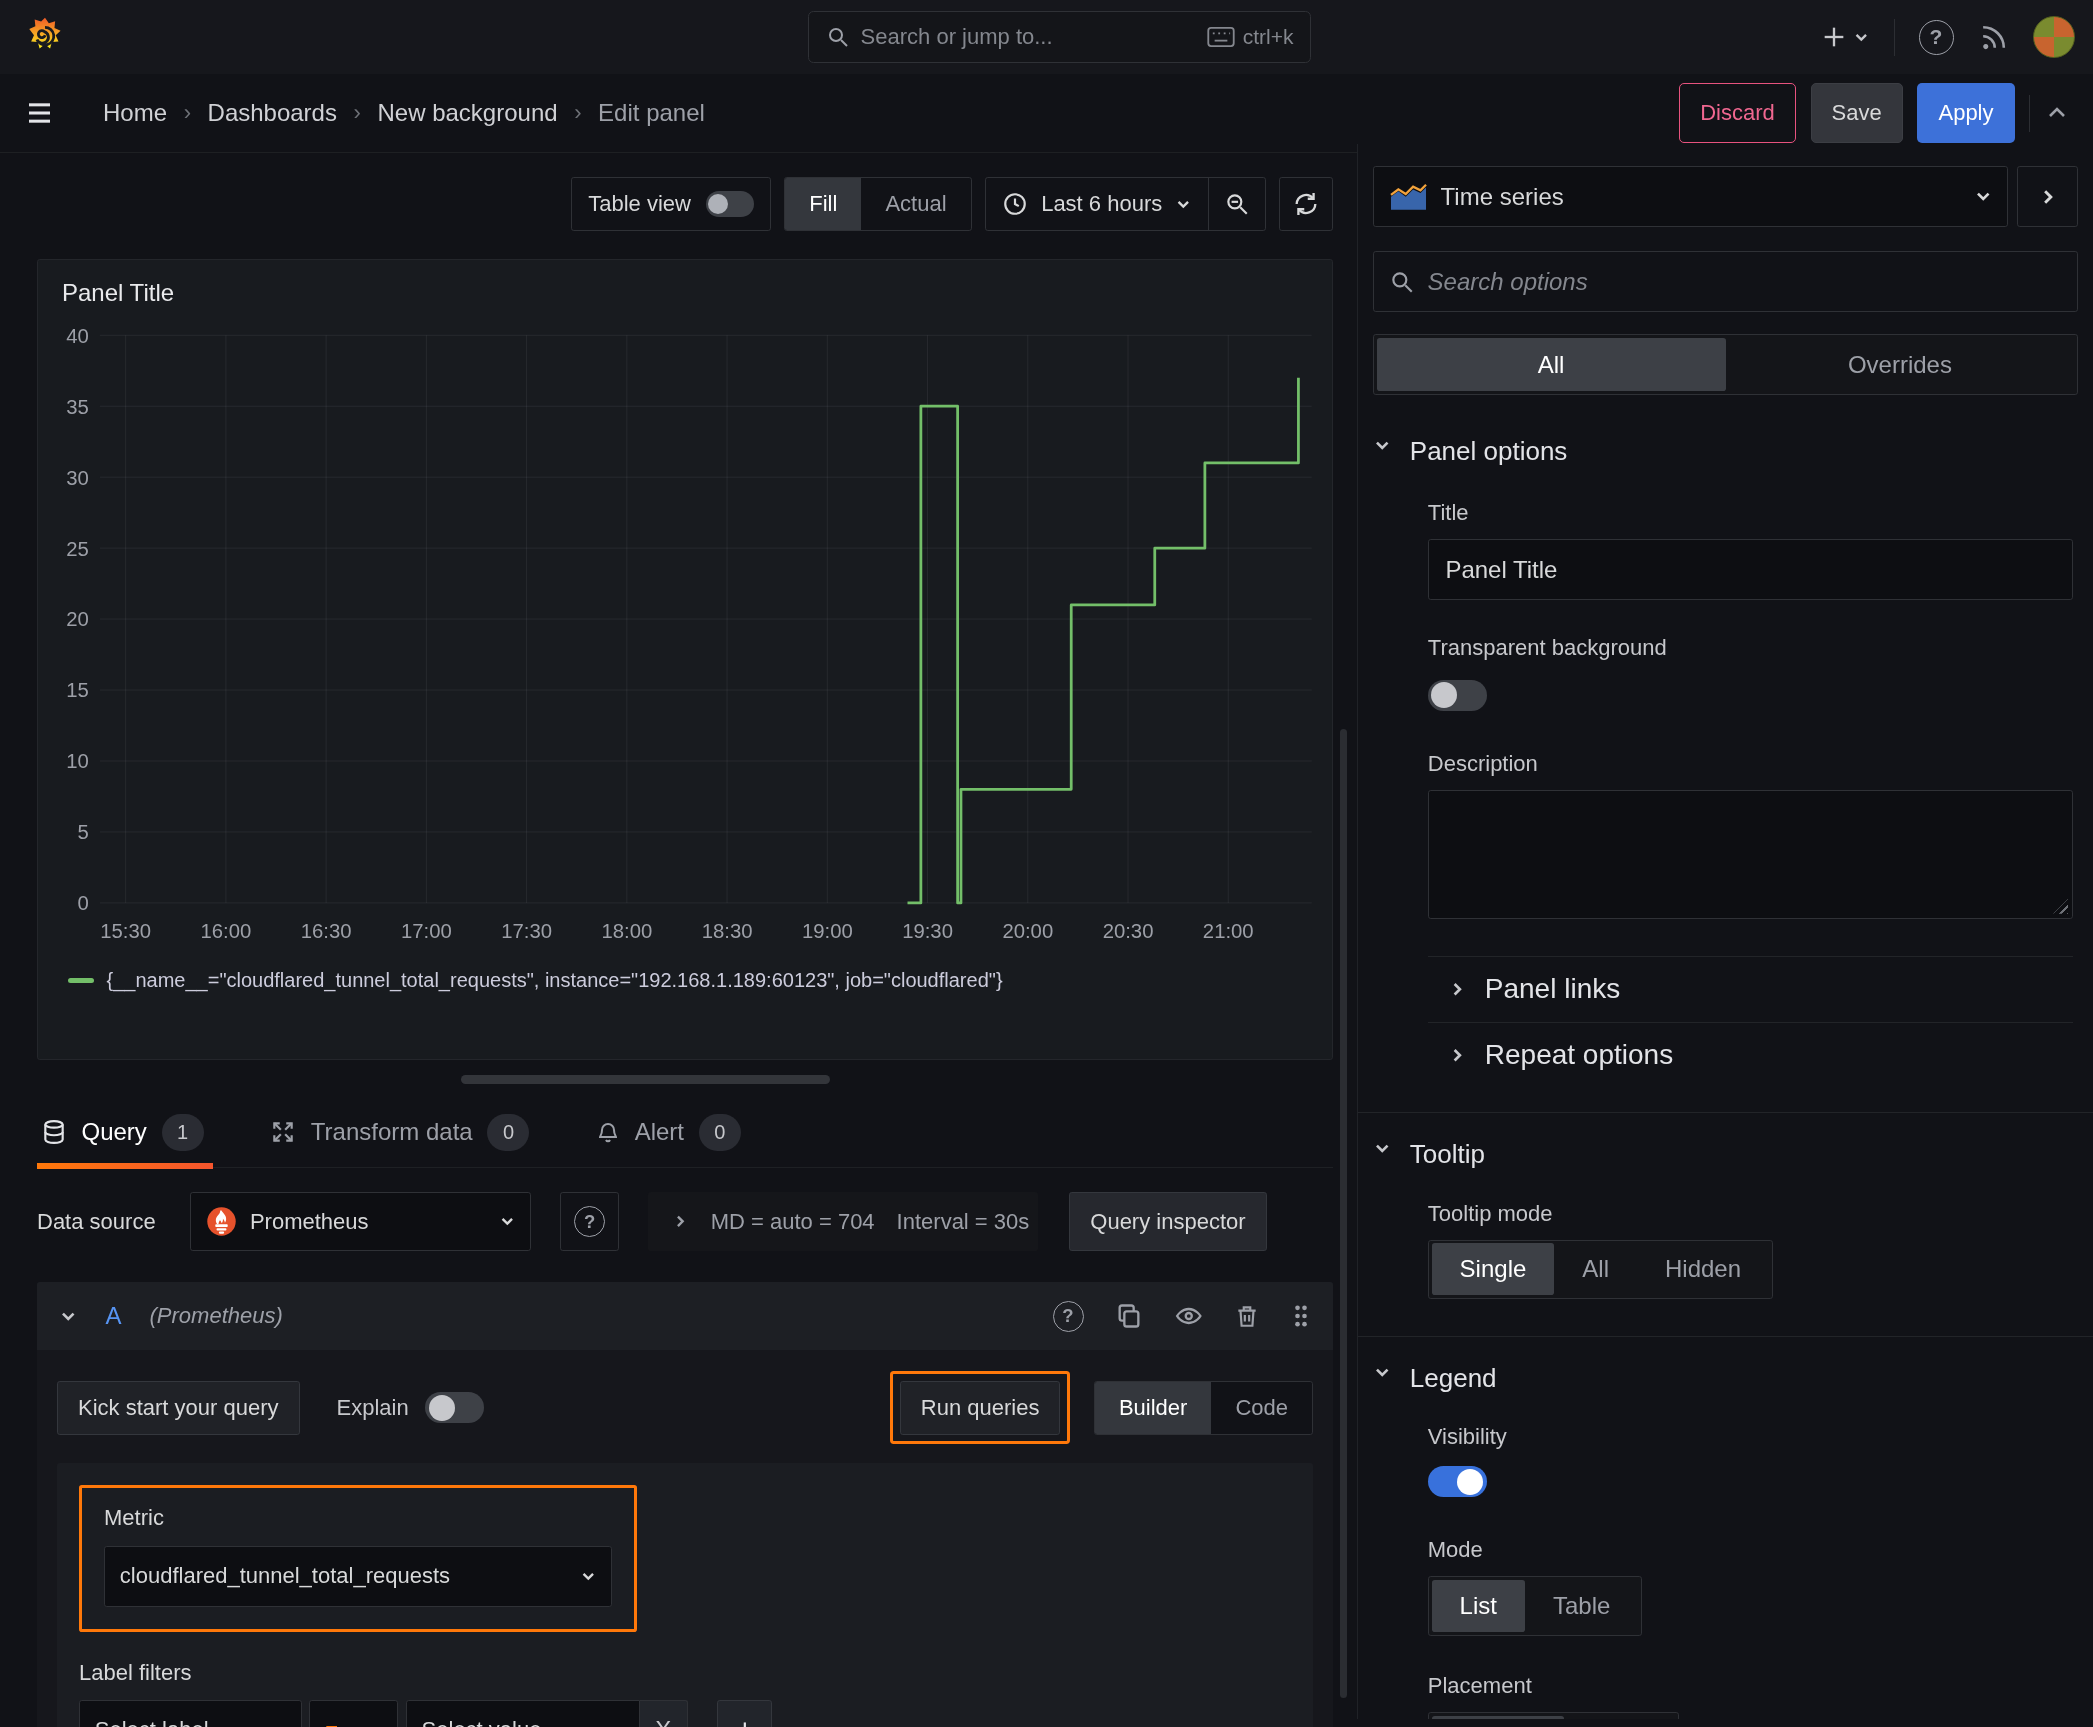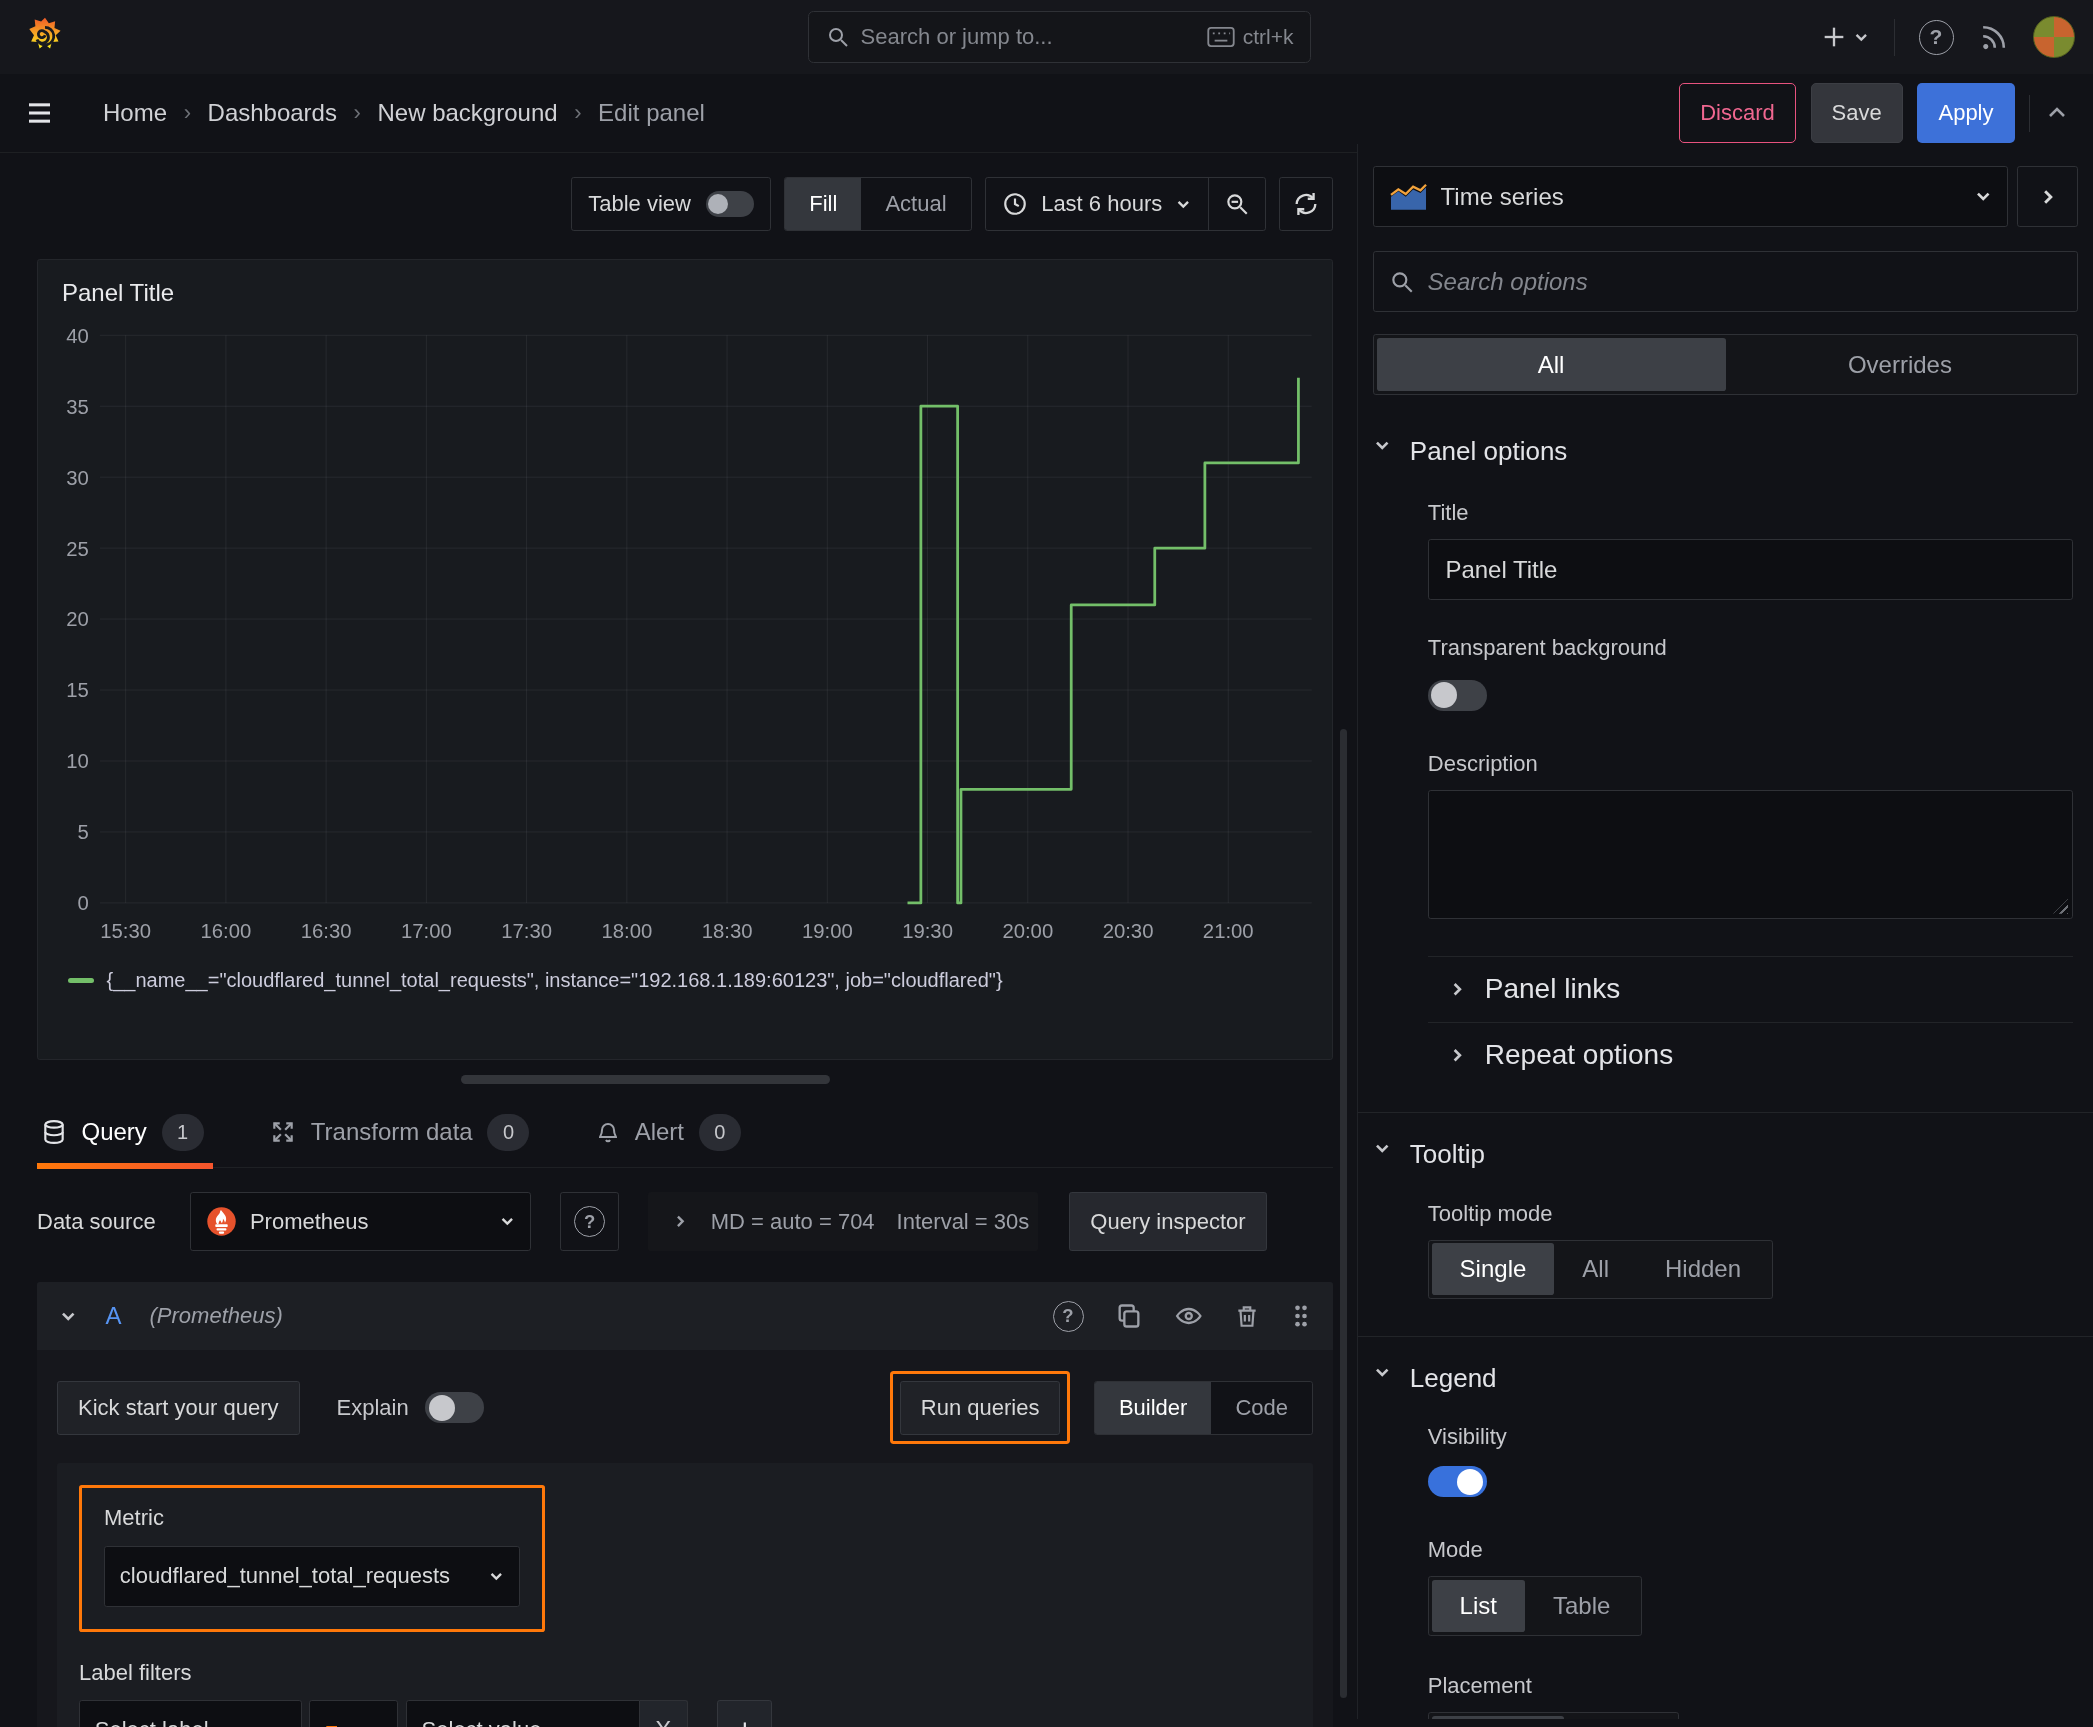--- a/index.html
+++ b/index.html
@@ -78,21 +78,21 @@
   .qc-body{background:var(--card); padding:18.5px 20px 55px;}
   .qc-toolbar{display:flex; align-items:center; min-height:78px;}
   .btn-dark{height:54px; display:inline-flex; align-items:center; padding:0 20px; background:#202227; border:0.9px solid var(--border2); border-radius:2.8px; color:var(--text); font-size:22px;}
   .explain{display:flex; align-items:center; gap:16.6px; margin-left:37px; color:#c7c8cc; font-size:22px;}
   .hl-box{border:3.7px solid var(--orange); border-radius:3.7px; padding:6.5px;}
   .run-wrap{margin-left:auto;}
   .bc-seg{margin-left:24px;}
   .editor-area{margin-top:16.6px; background:#1b1d22; border-radius:2.8px; padding:22px;}
   .metric-hl{display:inline-block; border:3.7px solid var(--orange); border-radius:2.8px; padding:16.6px 22px 22px;}
   .field-label{font-size:22px; color:var(--text); margin-bottom:14.8px;}
-  .metric-select{width:416px; height:61px;}
+  .metric-select{width:508px; height:61px;}
   .lf-block{margin-top:28px;}
   .lf-row{display:flex; align-items:center;}
   .lf-select{height:59px;}
   .x-btn{width:48px; height:59px; background:#22252b; border:0.9px solid var(--border); border-left:none; display:flex; align-items:center; justify-content:center; color:#c7c8cc; font-size:24px; border-radius:0 2.8px 2.8px 0;}
   .plus-btn{width:55px; height:59px; margin-left:29.5px; background:#22252b; border:0.9px solid var(--border2); border-radius:2.8px; display:flex; align-items:center; justify-content:center; color:#e3e4e8; font-size:29.5px;}
   .op-eq{color:var(--orange); font-size:22px;}
   .vscroll{position:absolute; left:1340px; top:729px; width:7.4px; height:969px; border-radius:3.7px; background:#2b2d32;}
   
   .viz-row{margin-top:22px; display:flex; gap:9.2px;}
   .viz-select{flex:1; height:61px; font-size:24px;}

